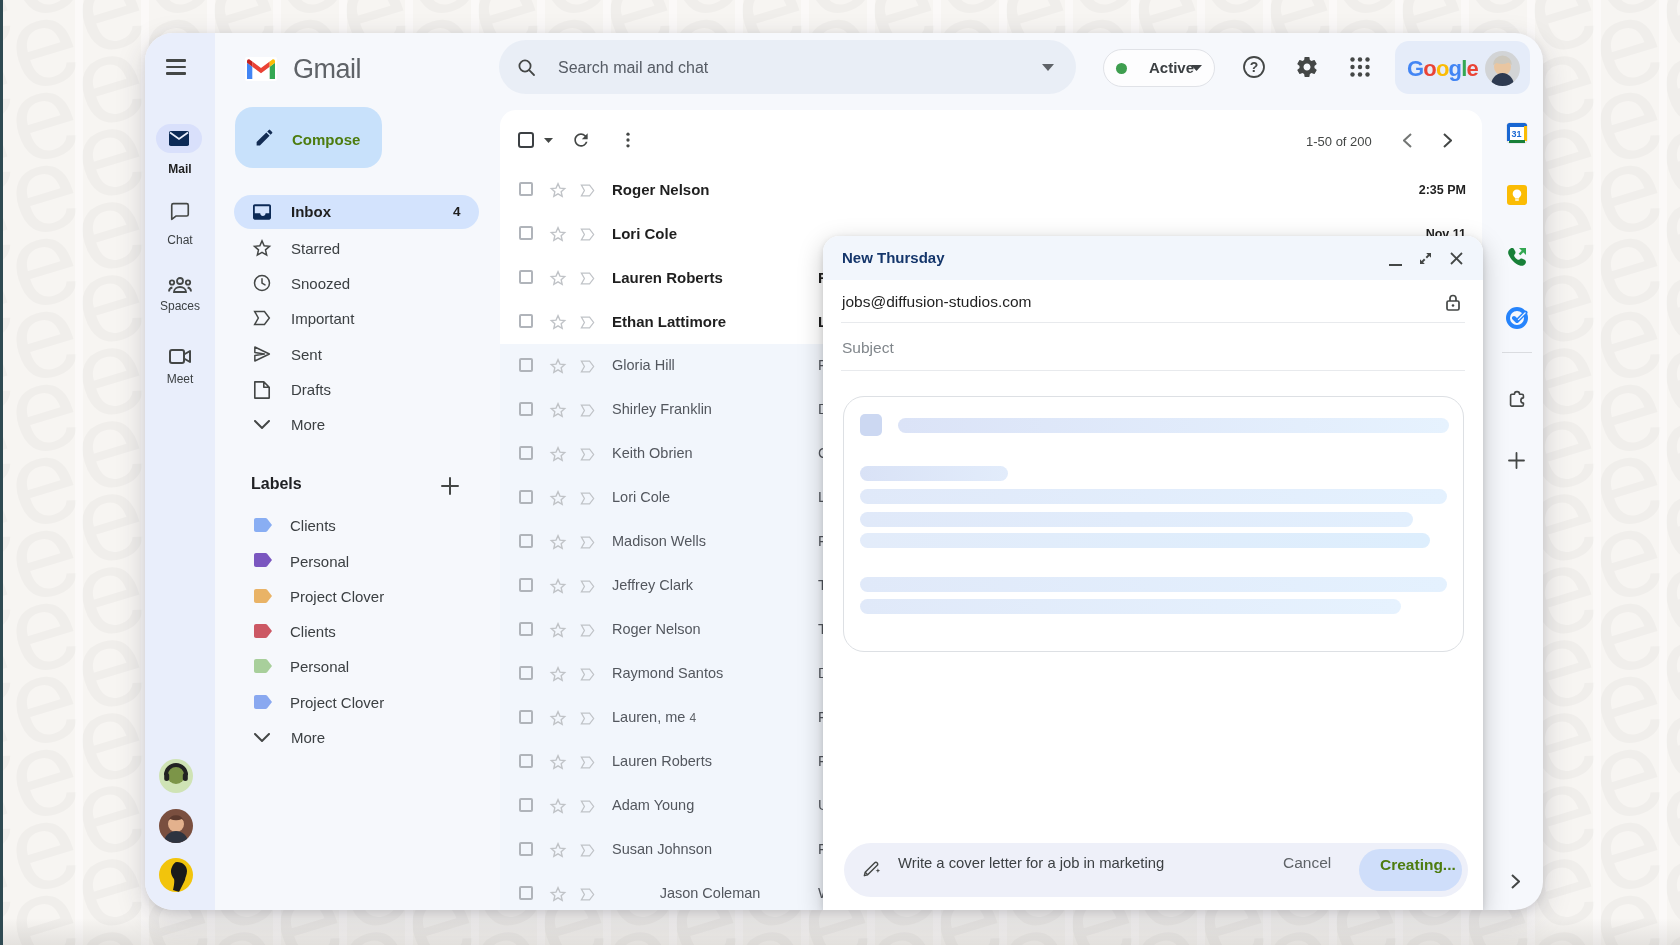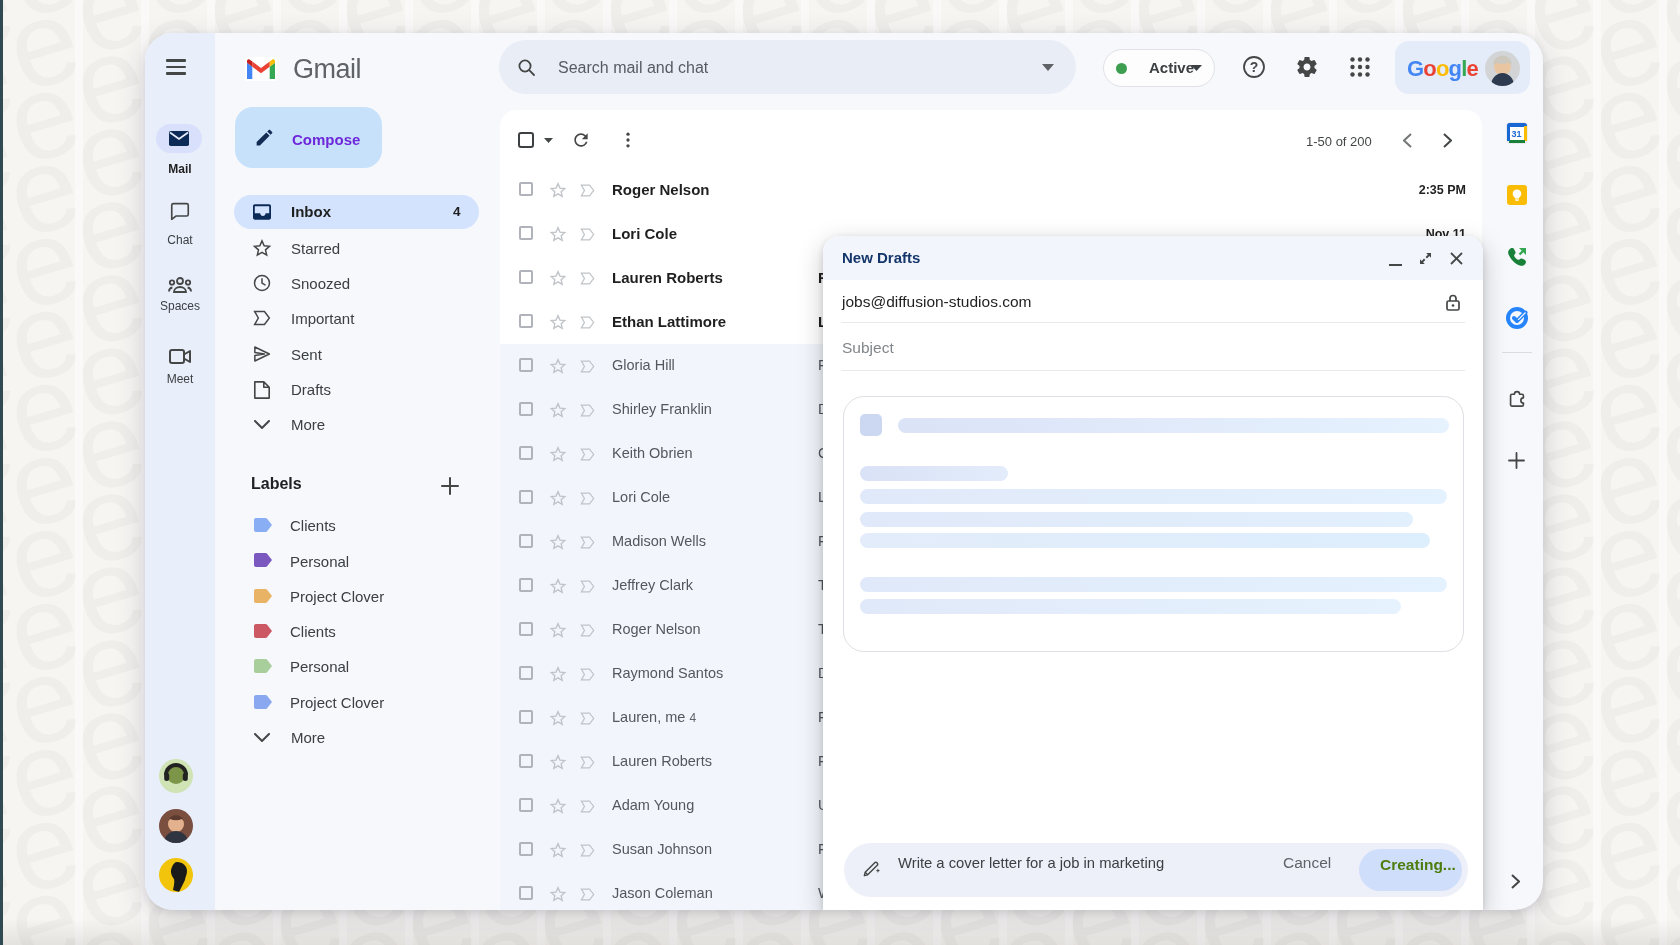--- a/index.html
+++ b/index.html
@@ -519,21 +519,21 @@
     <circle cx="17.5" cy="16" r="8.5" fill="#e9c6a1"></circle>
     <path d="M8 14 a9.5 9.5 0 0 1 19 0 l-3.5 -2.5 a15 15 0 0 1 -12 .5 Z" fill="#cdc8bd"></path>
     <path d="M6 35 a11.5 13 0 0 1 23 0 Z" fill="#2e3a50"></path>
       </g>
   </svg>
 
   <div class="abs" style="left:90px;top:74px;width:147px;height:61px;background:#c8e1fb;border-radius:18px;"></div>
   <svg class="abs" style="left:109px;top:94px;" width="21" height="21" viewBox="0 0 24 24">
       <path fill="#132c53" d="M3 17.25V21h3.75L17.81 9.94l-3.75-3.75L3 17.25zM20.71 7.04c.39-.39.39-1.02 0-1.41l-2.34-2.34a.9959.9959 0 0 0-1.41 0l-1.83 1.83 3.75 3.75 1.83-1.83z"></path>
     </svg>
-  <div class="abs" style="left:147px;top:98px;font-size:15px;font-weight:bold;color:#6d28d9;">Compose</div>
+  <div class="abs" style="left:147px;top:98px;font-size:15px;font-weight:bold;color:#4d7c0f;">Compose</div>
 
   <div class="abs" style="left:89px;top:162px;width:245px;height:34px;background:#d3e3fd;border-radius:17px;"></div>
   <svg class="abs" style="left:108px;top:171px;" width="18" height="16" viewBox="0 0 20 17">
       <path fill="#0c2a56" d="M18 0H2C.9 0 0 .9 0 2v13c0 1.1.9 2 2 2h16c1.1 0 2-.9 2-2V2c0-1.1-.9-2-2-2zm0 10h-4c0 1.66-1.35 3-3 3s-3-1.34-3-3H2V2h16v8z"></path>
     </svg>
   <div class="abs" style="left:146px;top:170px;font-size:15px;font-weight:bold;color:#1f1f1f;">Inbox</div>
   <div class="abs" style="left:308px;top:171px;font-size:13.5px;font-weight:bold;color:#1f1f1f;">4</div>
 
   <svg class="abs" style="left:107px;top:205px;" width="20" height="20" viewBox="0 0 24 24">
       <path fill="none" stroke="#444746" stroke-width="1.8" d="M12 3.5l2.6 5.9 6.4.6-4.8 4.2 1.4 6.3-5.6-3.3-5.6 3.3 1.4-6.3-4.8-4.2 6.4-.6z"></path>
@@ -865,21 +865,21 @@
           <div class="abs" style="left:318px;top:13px;width:580px;font-size:14.5px;color:#53575e;white-space:nowrap;overflow:hidden;"><span style="font-weight:normal;color:#53575e">Follow-up from the strategy sync</span><span style="color:#5f6368"> — action items</span></div>
         </div>
         <div class="abs" style="left:0;top:762px;width:982px;height:44px;background:#f2f6fc;">
           <div class="abs" style="left:19px;top:14px;width:14px;height:14px;border:2px solid #b0b4ba;border-radius:2px;"></div>
           <svg class="abs" style="left:49px;top:13px;" width="18" height="18" viewBox="0 0 24 24">
             <path fill="none" stroke="#c0c3c7" stroke-width="1.8" d="M12 3.5l2.6 5.9 6.4.6-4.8 4.2 1.4 6.3-5.6-3.3-5.6 3.3 1.4-6.3-4.8-4.2 6.4-.6z"></path>
           </svg>
           <svg class="abs" style="left:79px;top:15px;" width="17" height="15" viewBox="0 0 24 22">
             <path fill="none" stroke="#c0c3c7" stroke-width="1.8" d="M3 3h12l6 8-6 8H3l4.5-8z"></path>
           </svg>
-          <div class="abs" style="left:112px;top:13px;width:196px;font-size:14.5px;font-weight:normal;color:#53575e;white-space:nowrap;overflow:hidden;">Jason Coleman</div>
+          <div class="abs" style="left:112px;top:13px;width:196px;font-size:14.5px;font-weight:normal;color:#53575e;white-space:nowrap;overflow:hidden;text-align:center;">Jason Coleman</div>
           <div class="abs" style="left:318px;top:13px;width:580px;font-size:14.5px;color:#53575e;white-space:nowrap;overflow:hidden;"><span style="font-weight:normal;color:#53575e">Weekly digest</span><span style="color:#5f6368"> — top stories</span></div>
         </div>
       </div>
   </div>
 
   <svg class="abs" style="left:1360px;top:88px;" width="24" height="24" viewBox="0 0 24 24">
       <rect x="2" y="2" width="20" height="20" rx="2.5" fill="#fff" stroke="#dadce0"></rect>
       <path d="M2 4.5 C2 3 3 2 4.5 2 H19.5 C21 2 22 3 22 4.5 V6 H2 Z" fill="#1967d2"></path>
       <rect x="19" y="5" width="3" height="15" fill="#fbbc04"></rect>
       <rect x="4" y="19" width="16" height="3" fill="#188038"></rect>
@@ -907,21 +907,21 @@
     </svg>
   <svg class="abs" style="left:1363px;top:419px;" width="17" height="17" viewBox="0 0 17 17">
       <path stroke="#444746" stroke-width="1.8" stroke-linecap="round" d="M8.5 1v15M1 8.5h15"></path>
     </svg>
   <svg class="abs" style="left:1366px;top:841px;" width="9" height="15" viewBox="0 0 9 15">
       <path fill="none" stroke="#444746" stroke-width="2" d="M1 1 L8 7.5 L1 14"></path>
     </svg>
 
   <div class="abs" id="compose" style="left:678px;top:203px;width:660px;height:674px;background:#fff;border-radius:16px 16px 0 0;box-shadow:0 8px 26px rgba(0,0,0,0.22), 0 2px 6px rgba(0,0,0,0.12);">
     <div class="abs" style="left:0;top:0;width:660px;height:44px;background:#f2f6fc;border-radius:16px 16px 0 0;"></div>
-    <div class="abs" style="left:19px;top:12.5px;font-size:15px;font-weight:bold;color:#15366b;">New Drafts</div>
+    <div class="abs" style="left:19px;top:12.5px;font-size:15px;font-weight:bold;color:#15366b;">New Thursday</div>
     <div class="abs" style="left:566px;top:28px;width:13px;height:2px;background:#444746;"></div>
     <svg class="abs" style="left:596px;top:16px;" width="13" height="13" viewBox="0 0 13 13">
         <path fill="#444746" d="M7.2 1 H12 V5.8 L10.3 4.1 L8 6.4 L6.6 5 L8.9 2.7 Z M5.8 12 H1 V7.2 L2.7 8.9 L5 6.6 L6.4 8 L4.1 10.3 Z"></path>
       </svg>
     <svg class="abs" style="left:627px;top:16px;" width="13" height="13" viewBox="0 0 13 13">
         <path stroke="#444746" stroke-width="1.8" d="M1 1 L12 12 M12 1 L1 12"></path>
       </svg>
 
     <div class="abs" style="left:19px;top:57px;font-size:15.5px;color:#1f1f1f;">jobs@diffusion-studios.com</div>
     <svg class="abs" style="left:623px;top:58px;" width="14" height="17" viewBox="0 0 14 17">

